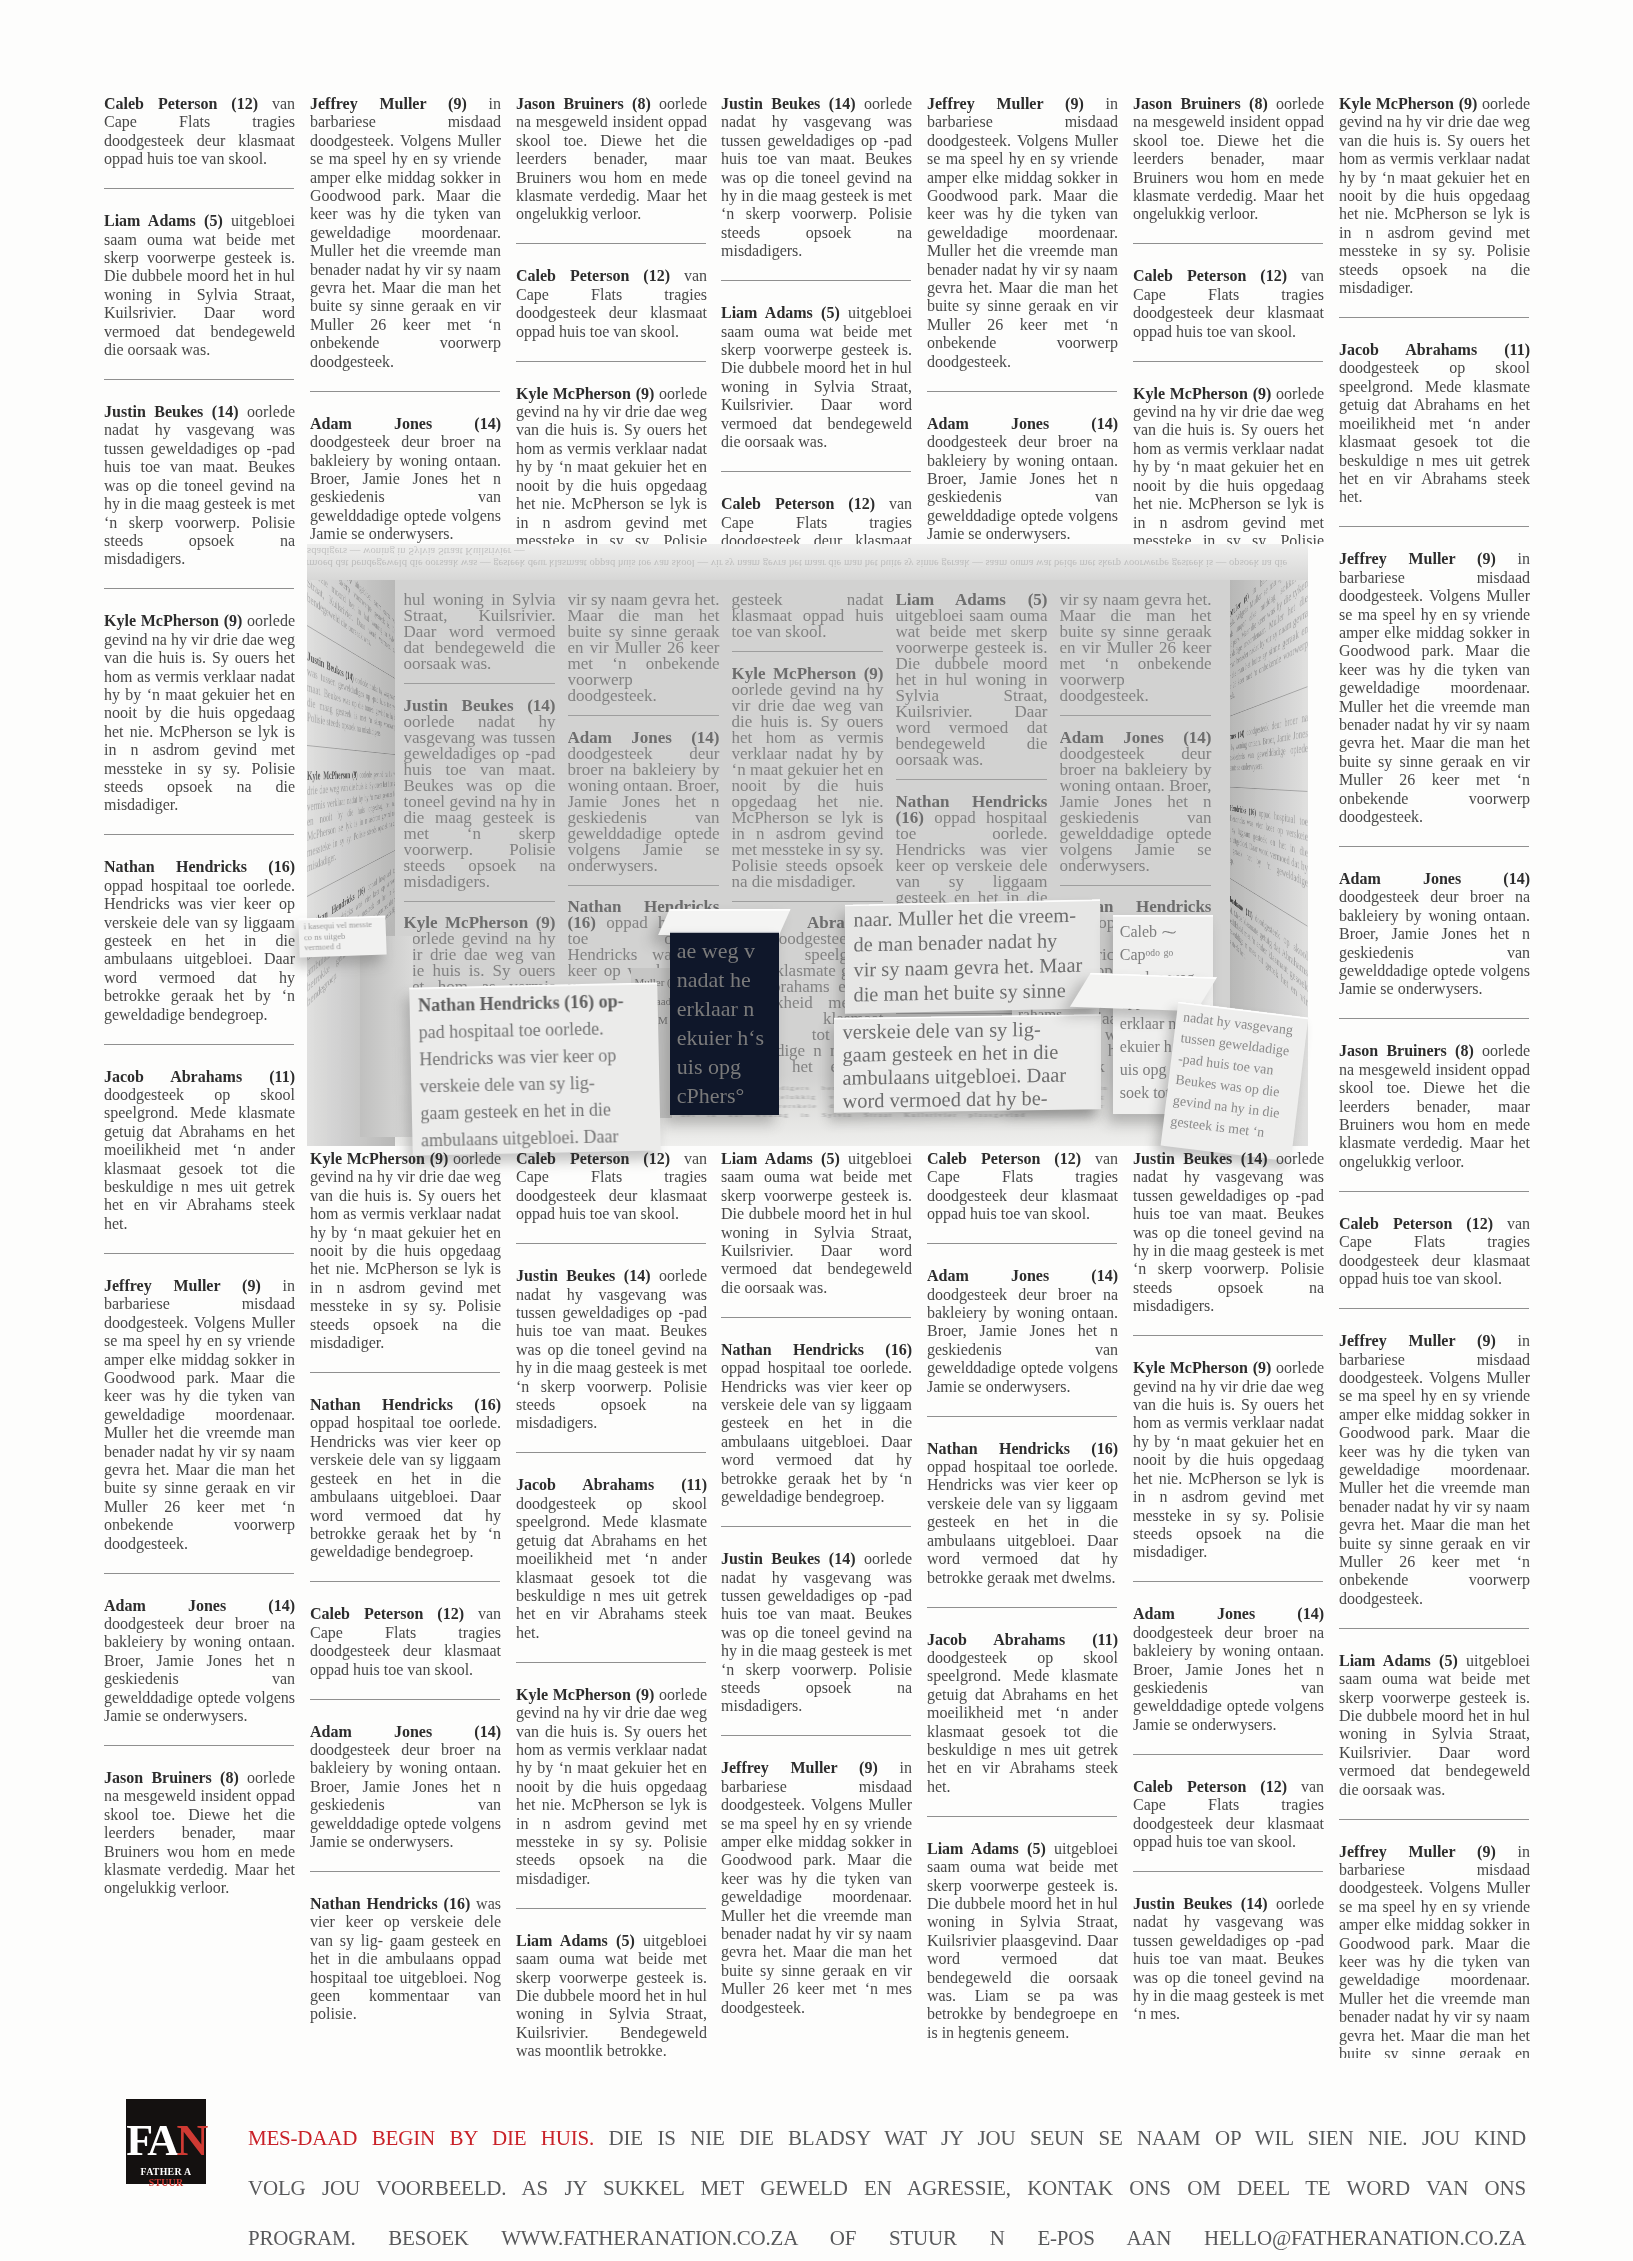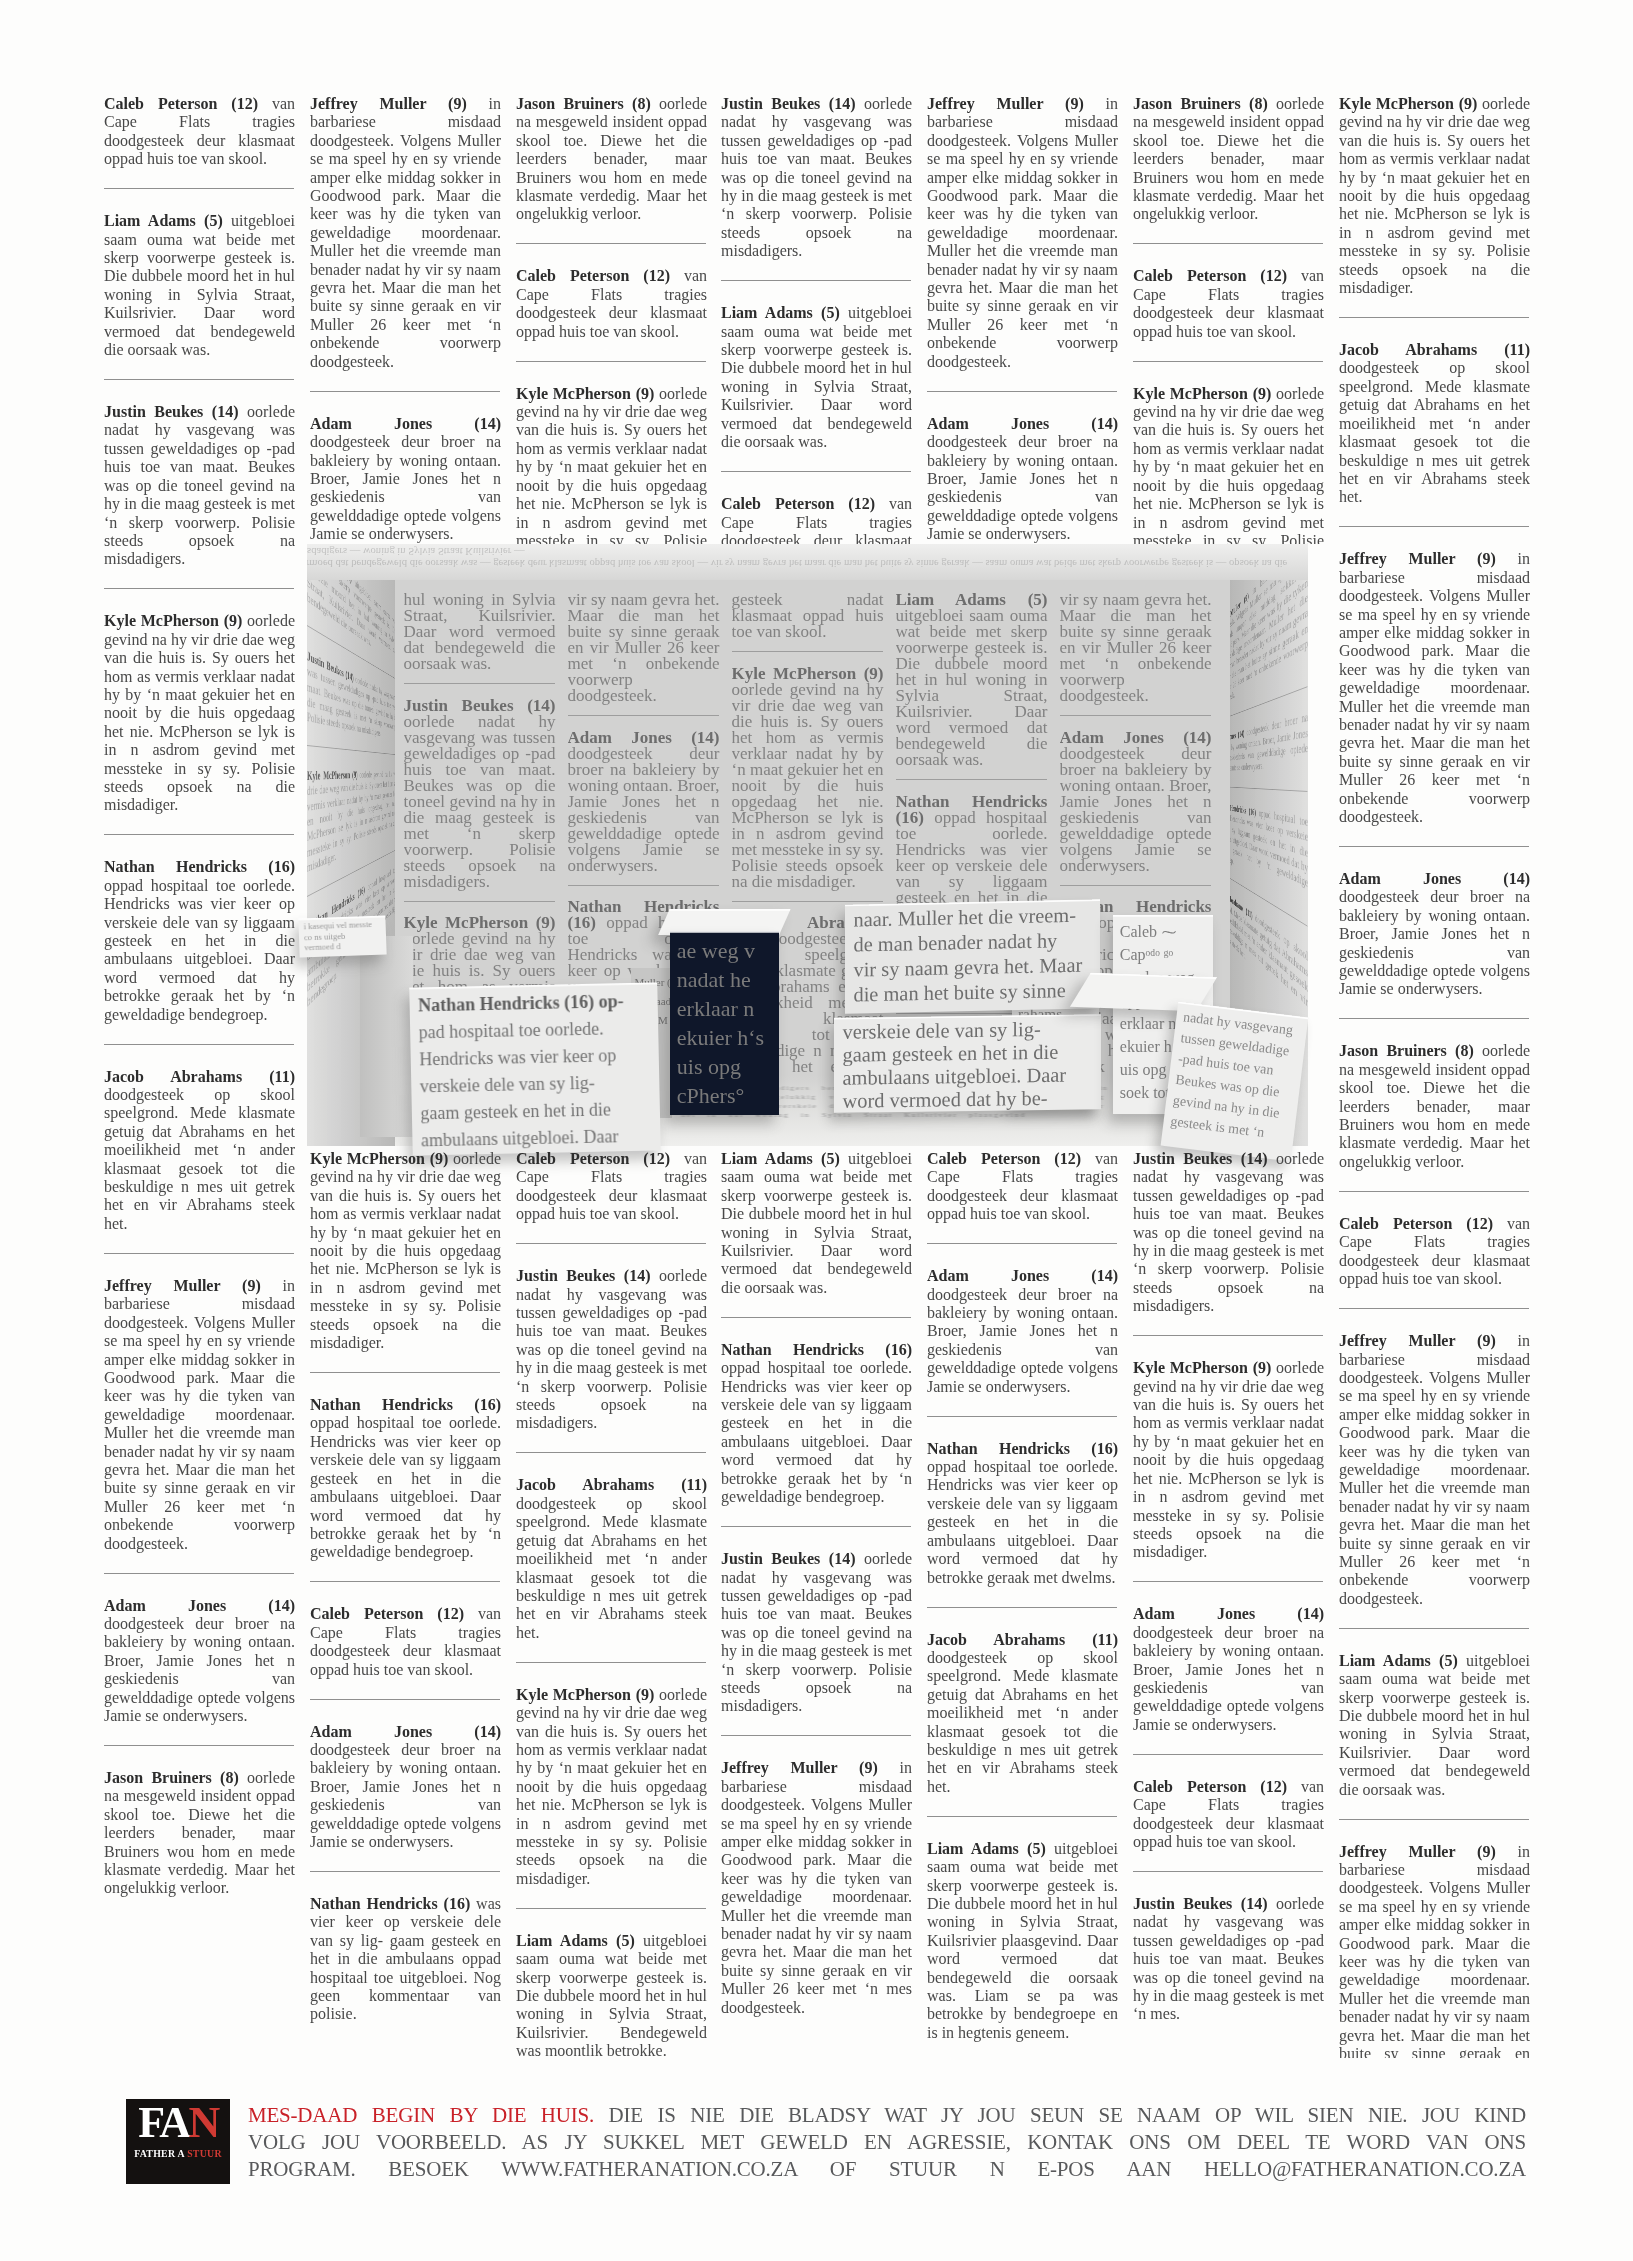--- a/index.html
+++ b/index.html
@@ -60,29 +60,29 @@
   .b-panelD{left:834px;top:1016px;width:267px;height:95px;font-size:20.4px;line-height:23px;
        transform:skewY(-0.8deg);background:#ebebea;padding:2.6px 8.5px;box-sizing:border-box;color:#6e6e6e;}
   .b-slabE1{left:1113px;top:915px;width:100px;height:199px;font-size:16px;line-height:23px;
        color:#7d7d7d;padding:5.1px 6.8px;box-sizing:border-box;background:#efefee;}
   .b-slabE2{left:1012px;top:977px;width:87px;height:129px;font-size:15.3px;line-height:22px;
        color:#808080;padding:4.3px 6px;box-sizing:border-box;background:#e9e9e8;}
   .b-capF{left:1079px;top:975px;width:129px;height:34px;background:#f3f3f2;transform:skewX(-30deg) rotate(2deg);}
   .b-blockF{left:1169px;top:1009px;width:131px;height:145px;font-size:14px;line-height:21px;
        transform:rotate(7deg);color:#8a8a8a;padding:4.3px 6.8px;box-sizing:border-box;background:#eeeeed;}
   
-  .logo{position:absolute;left:126px;top:2099px;width:104px;height:85px;background:#141110;
-        text-align:center;box-sizing:border-box;padding-top:2px;}
+  .logo{position:absolute;left:126px;top:2099px;width:80px;height:85px;background:#141110;
+        text-align:center;box-sizing:border-box;padding-top:20px;}
   .logo .fan{font-weight:800;font-size:44px;line-height:44px;letter-spacing:-2.6px;color:#ffffff;}
   .logo .fan .red{color:#d03a33;}
   .logo .sub{font-weight:700;font-size:9.8px;letter-spacing:0.3px;color:#ffffff;margin-top:3.4px;}
   .logo .sub .red{color:#d03a33;}
   .tagline{position:absolute;left:248px;top:2102px;width:1278px;font-size:21px;line-height:27px;
         color:#58595b;letter-spacing:-0.2px;}
-  .tagline .tl{text-align:justify;text-align-last:justify;}
+  .tagline .tl{text-align:justify;text-align-last:justify;margin-top:23px;}
   .tagline .red{color:#c92128;}
 </style>
 </head>
 <body>
 
 <div class="page">
 
   <div class="ncol" style="left:104px;top:95px;height:1963px;">
       <div class="story"><span class="sname">Caleb Peterson (12) </span>van Cape Flats tragies doodgesteek deur klasmaat oppad huis toe van skool.</div>
       <div class="sdiv"></div>

